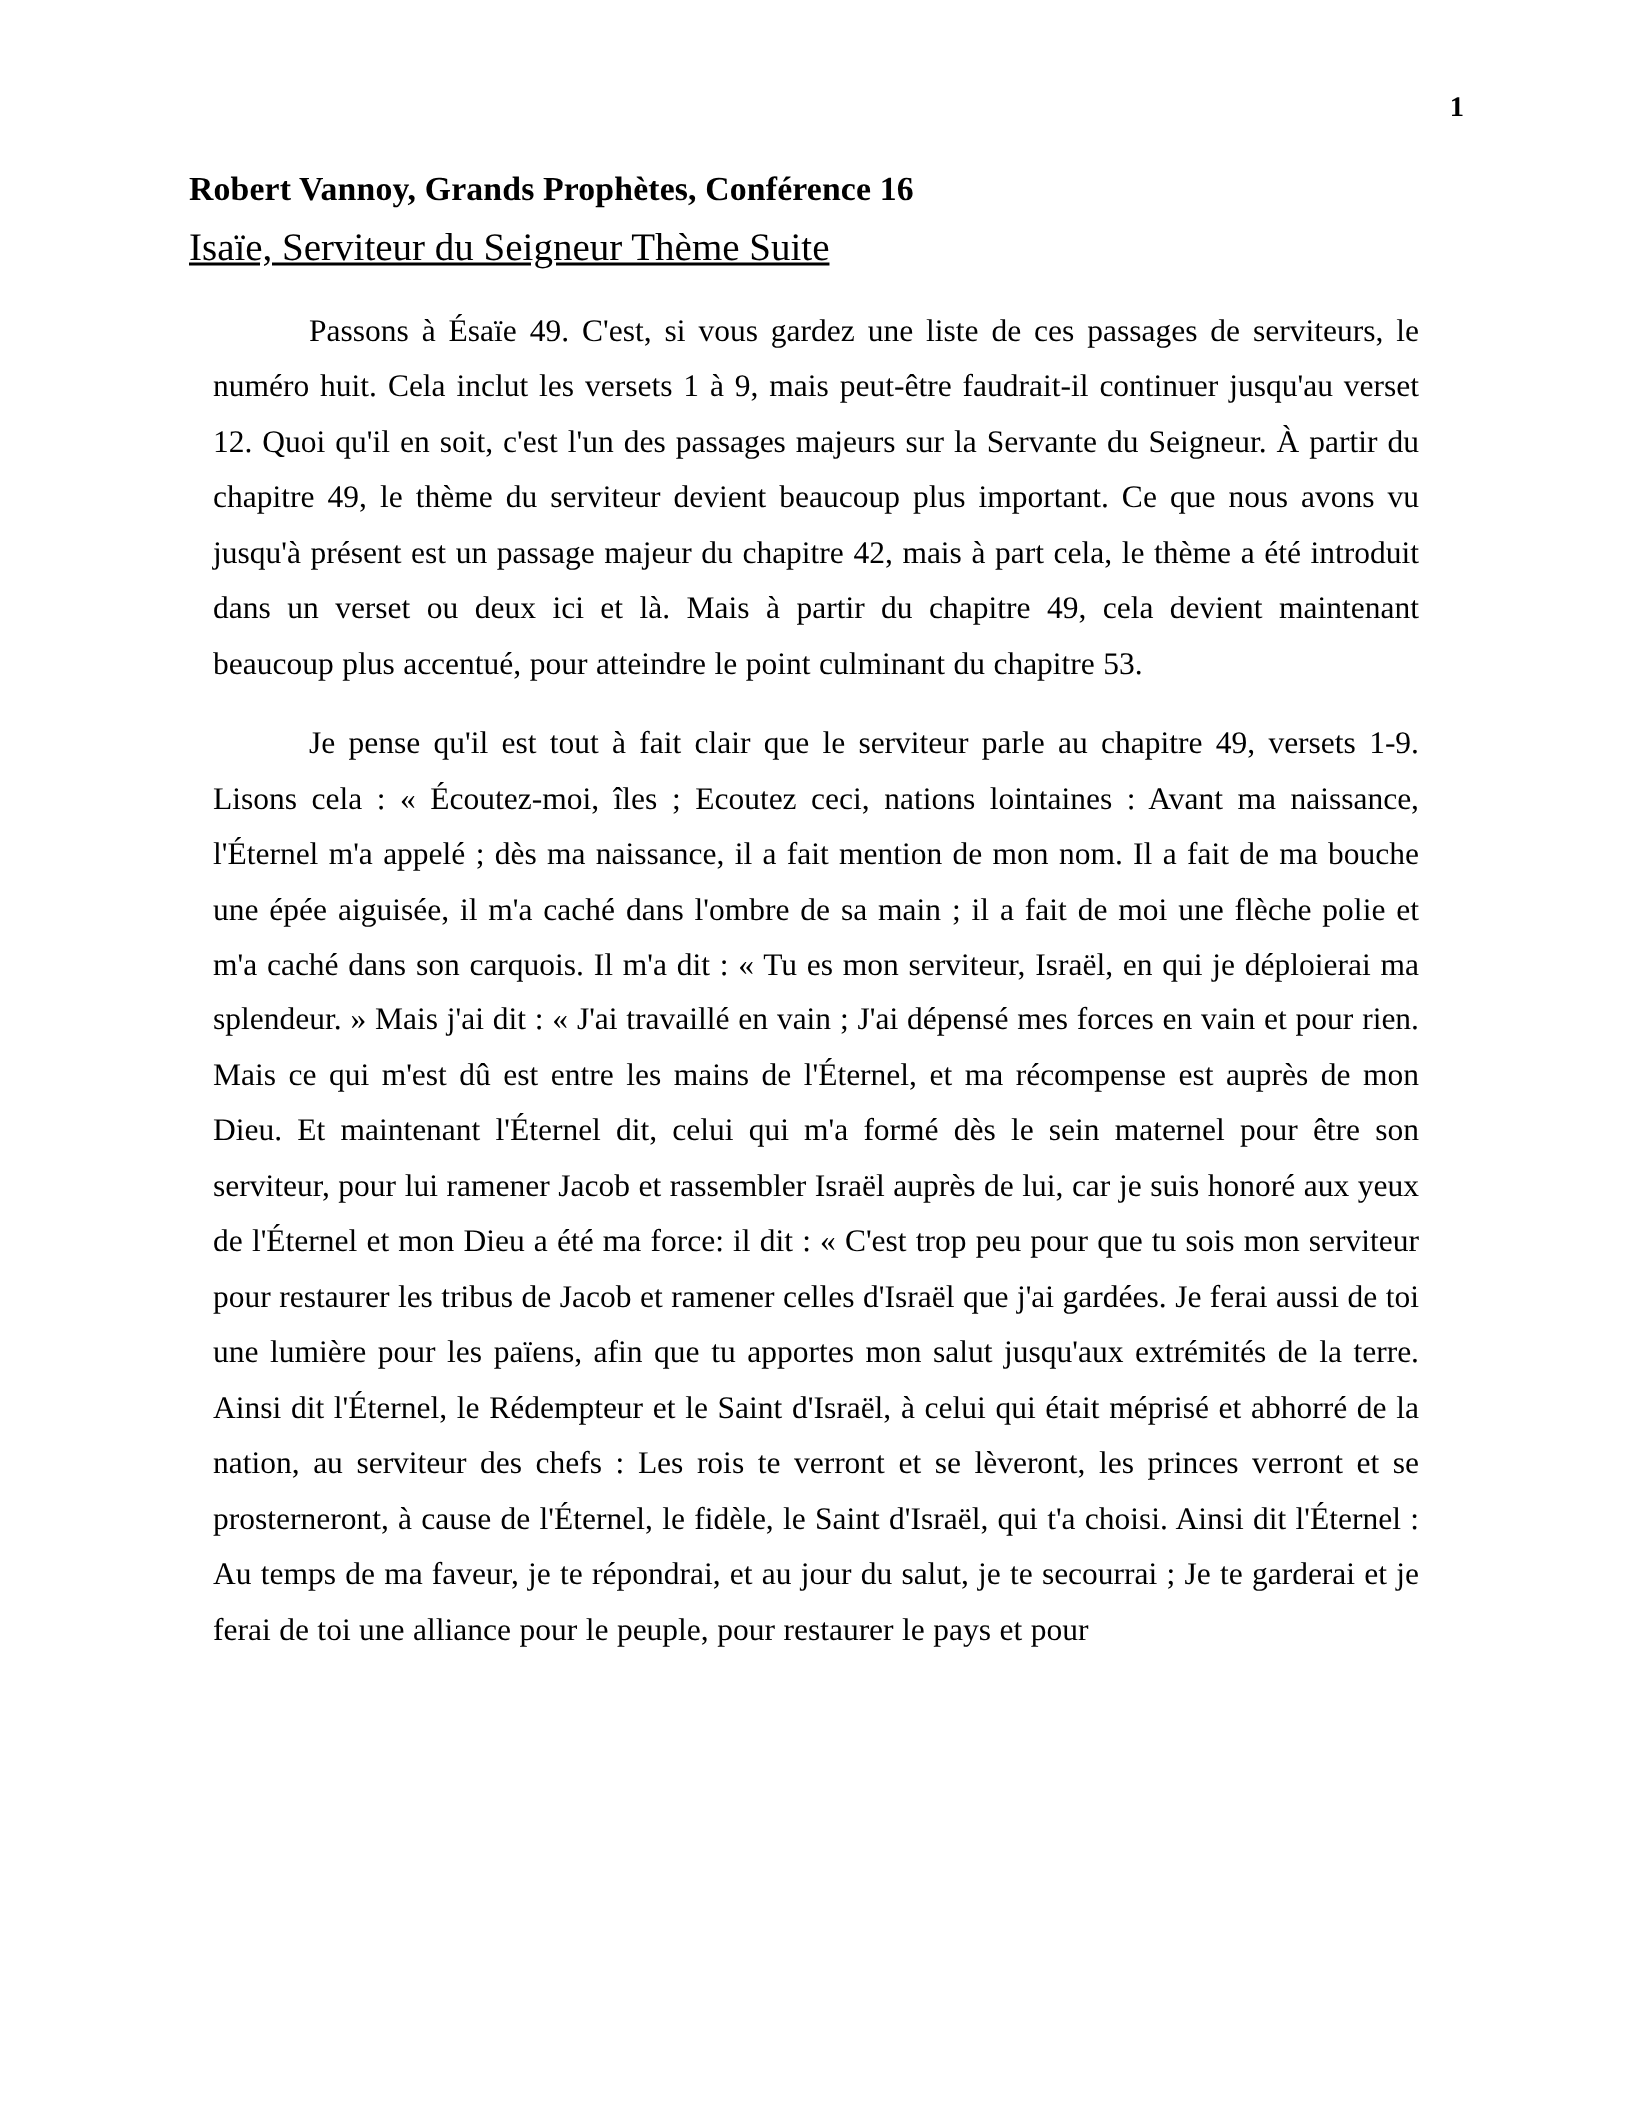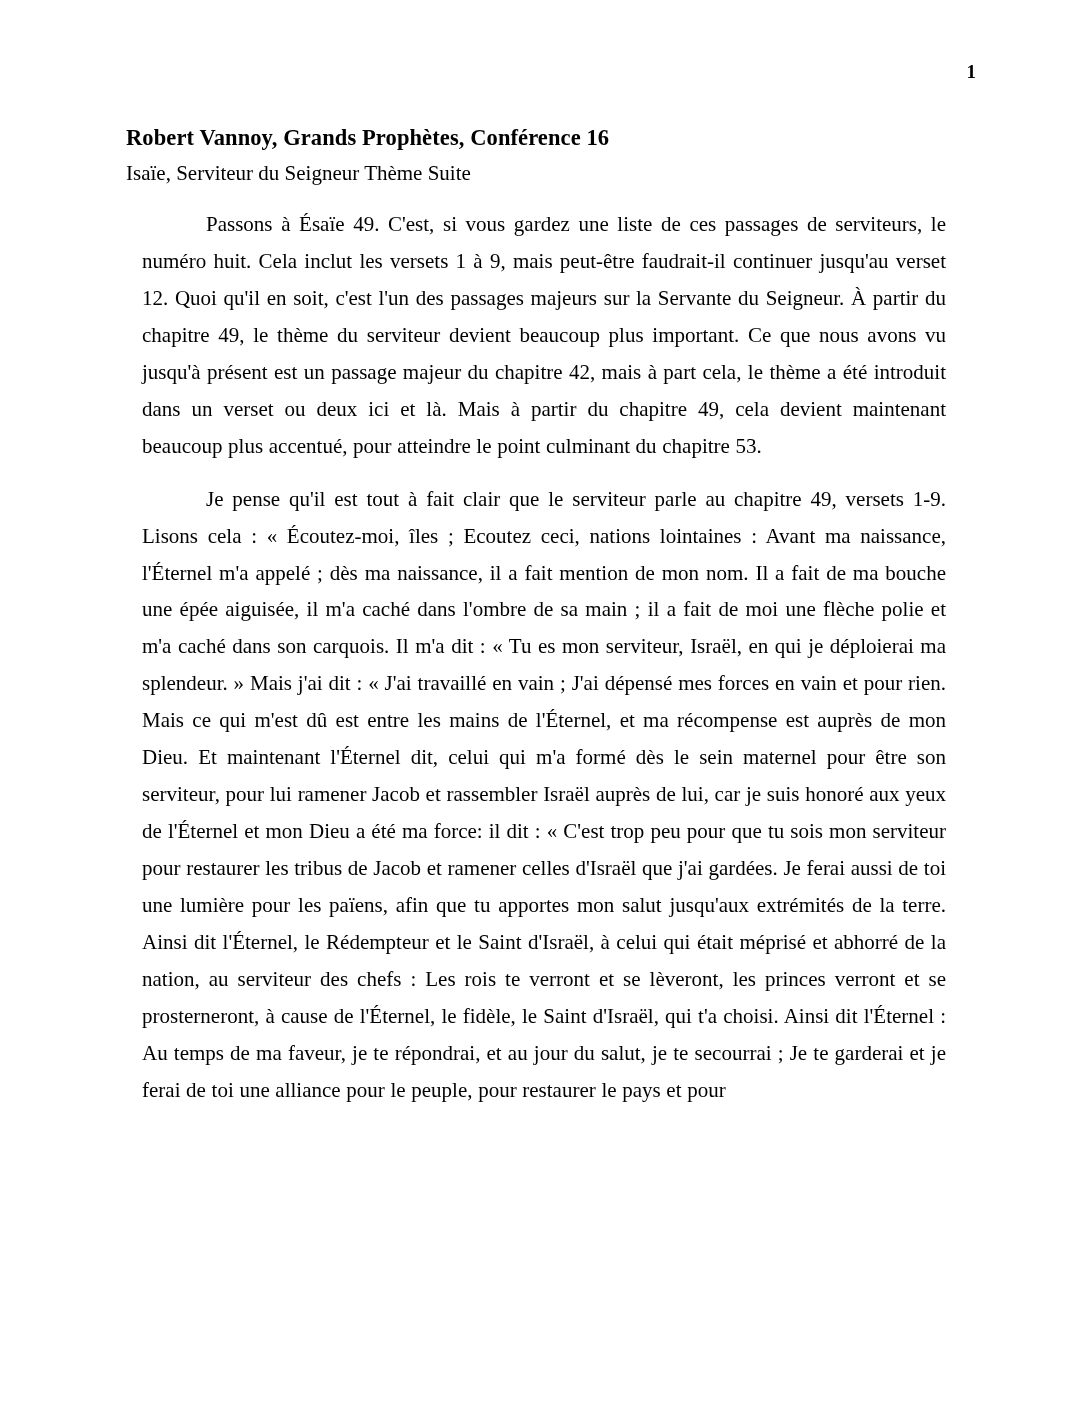--- a/index.html
+++ b/index.html
@@ -27,35 +27,36 @@
     top: 62px;
     right: 112px;
     font-family: "Liberation Serif", serif;
     font-weight: bold;
     font-size: 19px;
     line-height: 1;
   }
   .content {
     position: absolute;
     left: 126px;
-    top: 122px;
+    top: 110px;
     width: 836px;
   }
   .doc-title {
     font-family: "Liberation Serif", serif;
     font-weight: bold;
     font-size: 22.5px;
     line-height: 1.42;
     margin: 0 0 2px 0;
     letter-spacing: 0.1px;
   }
   .subtitle {
-    font-size: 21px;
+    font-size: 26px;
     line-height: 1.62;
     margin: 0;
+    text-decoration: underline;
   }
   .section-head {
     font-size: 21px;
     line-height: 1.62;
     margin: 0 0 6px 0;
   }
   p.body-par {
     font-size: 21px;
     line-height: 1.76;
     margin: 16px;

